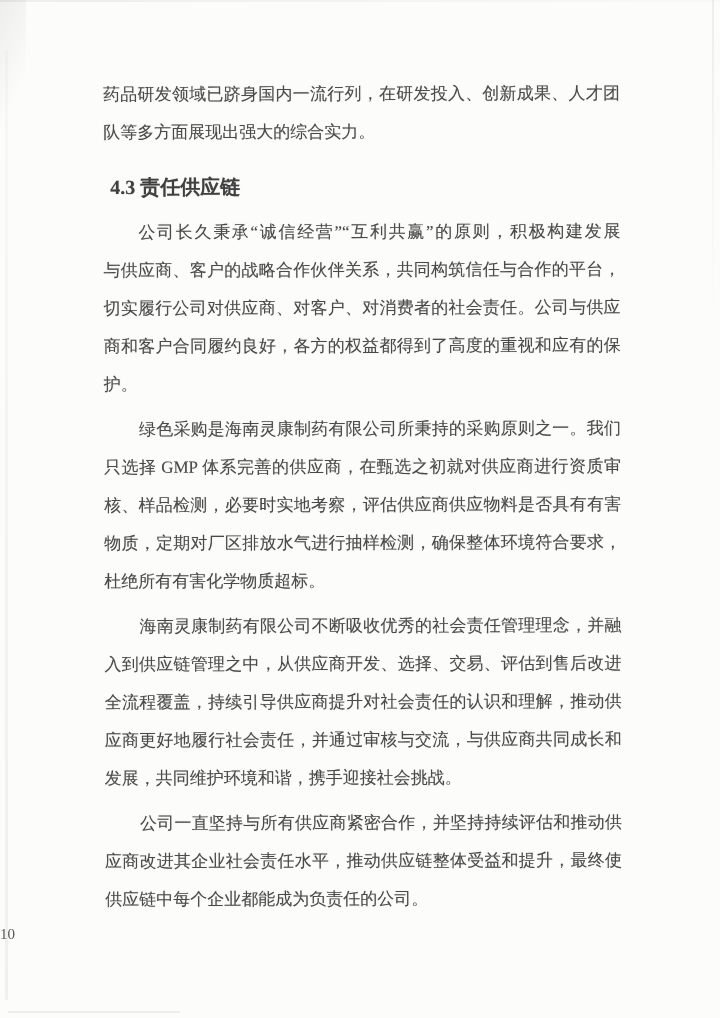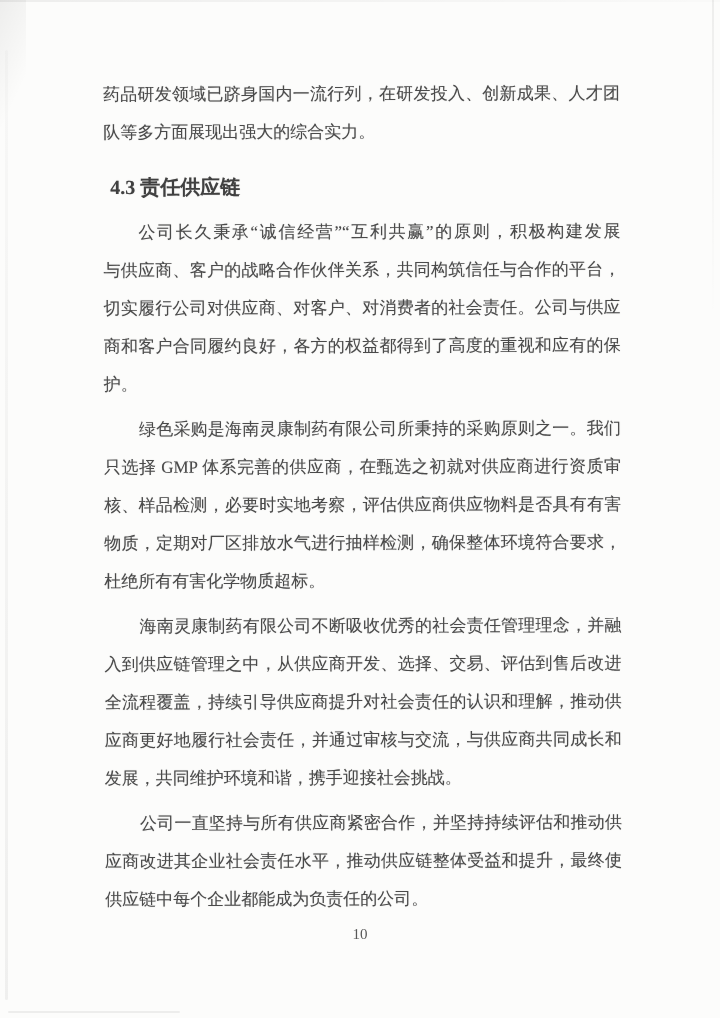--- a/index.html
+++ b/index.html
@@ -49,21 +49,20 @@
     font-weight: bold;
     line-height: 40px;
     color: #404040;
     text-shadow: 0 0 1px rgba(70,70,70,0.35);
   }
   .page-number {
     position: absolute;
     left: 0;
     top: 926px;
     width: 720px;
-    text-align: center;
     font-size: 15px;
     color: #585858;
     font-family: "Liberation Serif", "DejaVu Serif", serif;
   }
   
   .artifact { position: absolute; pointer-events: none; }
   .edge-left {
     left: 5px; top: 50px; width: 3px; height: 950px;
     background: linear-gradient(to bottom, rgba(0,0,0,0.02), rgba(0,0,0,0.05));
     border-radius: 2px;

